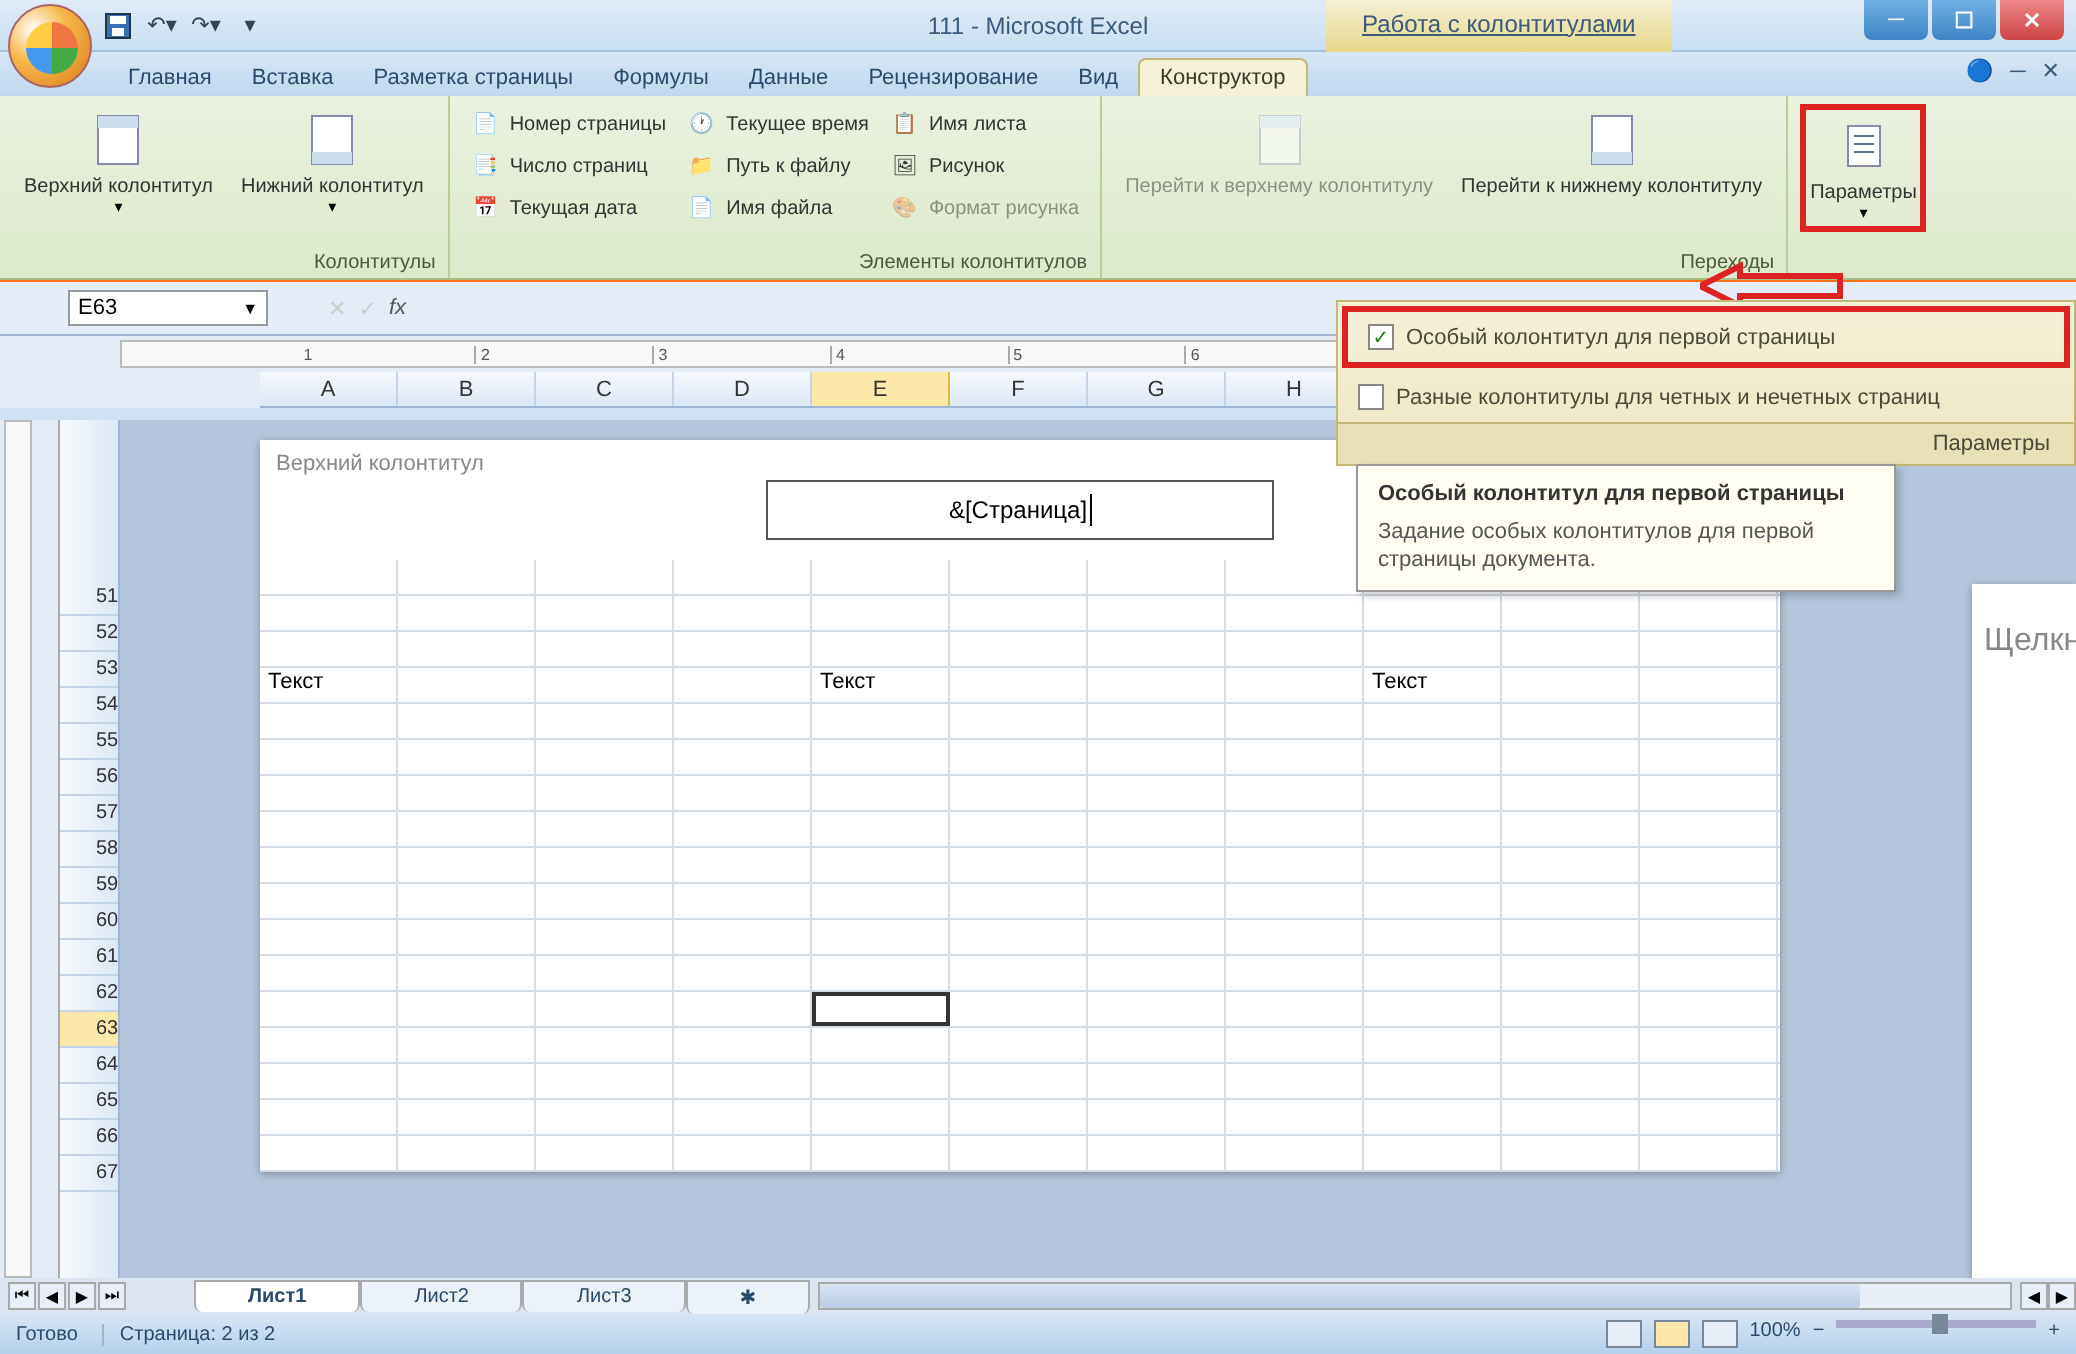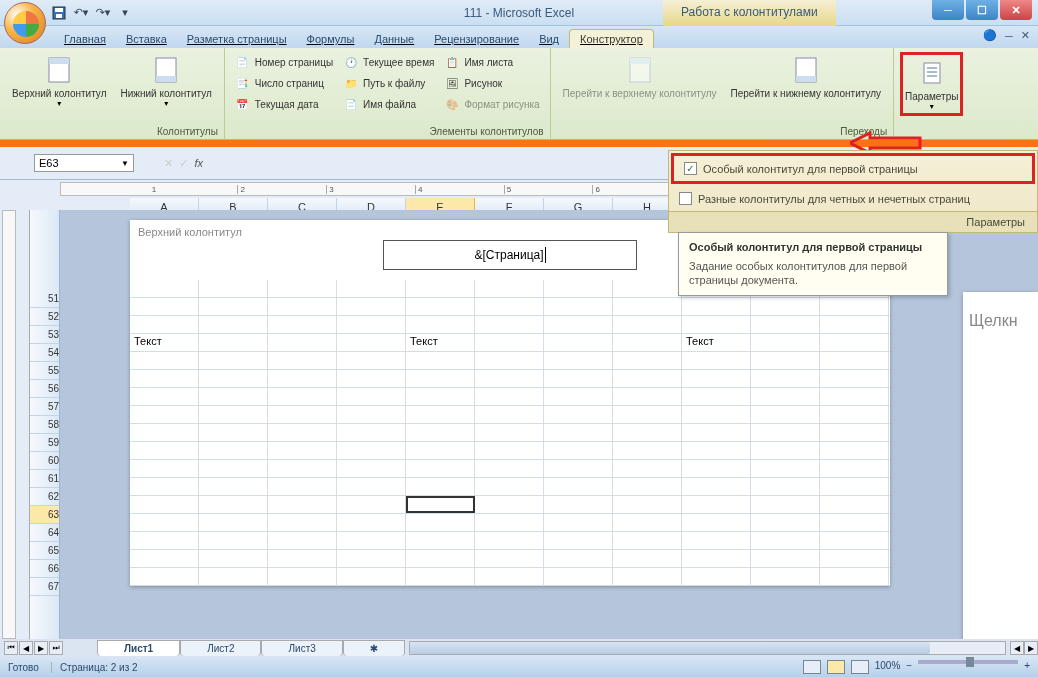--- a/index.html
+++ b/index.html
@@ -3,33 +3,33 @@
   <meta charset="utf-8">
   <style>
     * { box-sizing: border-box; margin: 0; padding: 0; font-family: "Segoe UI", Tahoma, sans-serif; }
     body { background: #cfe2f3; overflow: hidden; width: 1038px; height: 677px; position: relative; }
 
     
     .titlebar { height: 26px; background: linear-gradient(#e0ebf7, #c9dff2); display: flex; align-items: center; position: relative; border-bottom: 1px solid #a4c3e0; }
     .qat { display: flex; align-items: center; gap: 4px; padding-left: 50px; }
     .qat-item { width: 18px; height: 18px; display: flex; align-items: center; justify-content: center; font-size: 11px; color: #345; }
     .app-title { position: absolute; left: 50%; transform: translateX(-50%); font-size: 12px; color: #3b5a7c; }
-    .contextual-title { position: absolute; left: 663px; font-size: 12px; color: #3b5a7c; background: linear-gradient(#f5efd6, #e6d889); padding: 5px 18px; height: 26px; }
+    .contextual-title { position: absolute; left: 663px; font-size: 12px; color: #3b5a7c; background: linear-gradient(#f5efd6, #e6d889); padding: 5px 18px; height: 26px; text-decoration: underline; }
     .win-controls { position: absolute; right: 6px; top: 0; display: flex; gap: 2px; }
     .win-btn { width: 32px; height: 20px; border-radius: 0 0 4px 4px; display: flex; align-items: center; justify-content: center; color: white; font-size: 11px; font-weight: bold; }
     .win-min { background: linear-gradient(#6fb1e5, #3d84c6); }
     .win-max { background: linear-gradient(#6fb1e5, #3d84c6); }
     .win-close { background: linear-gradient(#e88, #c44); }
 
     
     .office-btn { position: absolute; left: 4px; top: 2px; width: 42px; height: 42px; border-radius: 50%; background: radial-gradient(circle at 30% 30%, #fff, #f7b84a 40%, #d97a1a); border: 1px solid #a66; z-index: 10; }
     .office-inner { position: absolute; left: 8px; top: 8px; width: 26px; height: 26px; border-radius: 50%; background: conic-gradient(#e74 0deg 90deg, #4a4 90deg 180deg, #49e 180deg 270deg, #fc4 270deg 360deg); }
 
     
-    .tabs-row { height: 22px; background: linear-gradient(#d7e6f5, #c0d8ef); display: flex; align-items: flex-end; padding-left: 54px; position: relative; text-decoration: underline; }
+    .tabs-row { height: 22px; background: linear-gradient(#d7e6f5, #c0d8ef); display: flex; align-items: flex-end; padding-left: 54px; position: relative; }
     .tab { padding: 3px 10px; font-size: 11px; color: #2a4a6c; cursor: pointer; }
     .tab.active { background: #f5f0d8; border-radius: 4px 4px 0 0; border: 1px solid #c5b877; border-bottom: none; color: #3a3a2a; }
     .tabs-right { position: absolute; right: 8px; top: 3px; display: flex; gap: 8px; align-items: center; font-size: 11px; color: #3b5a7c; }
 
     
     .ribbon { height: 92px; background: linear-gradient(#eaf2e0, #dce9cb); border-bottom: 1px solid #a8c088; display: flex; position: relative; }
     .ribbon-group { border-right: 1px solid #b8ce9a; padding: 4px 6px 2px; display: flex; flex-direction: column; position: relative; }
     .group-content { flex: 1; display: flex; align-items: flex-start; gap: 2px; }
     .group-label { text-align: right; font-size: 10px; color: #4a5a3a; padding-top: 2px; }
     .big-btn { display: flex; flex-direction: column; align-items: center; padding: 2px 6px; cursor: pointer; text-align: center; }
@@ -37,21 +37,21 @@
     .big-btn-text { font-size: 10px; color: #333; line-height: 11px; }
     .small-btns { display: flex; flex-direction: column; gap: 1px; }
     .small-btn { display: flex; align-items: center; gap: 4px; font-size: 10px; color: #333; padding: 2px 4px; cursor: pointer; white-space: nowrap; }
     .small-btn-icon { width: 16px; height: 16px; display: flex; align-items: center; justify-content: center; }
 
     .params-btn { border: 3px solid #d22; padding: 2px; }
 
     .arrow-annotation { position: absolute; left: 850px; top: 80px; }
 
     
-    .namebox-row { height: 40px; background: #e4ecf7; border-top: 7px solid #f97316; border-bottom: 1px solid #a4b8d4; display: flex; align-items: center; padding-left: 34px; }
+    .namebox-row { height: 28px; background: #e4ecf7; border-top: 1px solid #f97316; border-bottom: 1px solid #a4b8d4; display: flex; align-items: center; padding-left: 34px; }
     .namebox { width: 100px; height: 18px; background: white; border: 1px solid #999; font-size: 11px; padding: 1px 4px; display: flex; align-items: center; justify-content: space-between; }
     .fx-area { display: flex; align-items: center; margin-left: 30px; gap: 6px; font-size: 11px; color: #555; }
 
     
     .options-panel { position: absolute; right: 0; top: 150px; background: linear-gradient(#f5f0d8, #eee6c5); border: 1px solid #c5b877; width: 370px; z-index: 20; }
     .opt-row { display: flex; align-items: center; padding: 6px 10px; font-size: 11px; color: #4a4a3a; gap: 6px; }
     .opt-row.highlighted { border: 3px solid #d22; margin: 2px; }
     .opt-checkbox { width: 13px; height: 13px; border: 1px solid #888; background: white; display: flex; align-items: center; justify-content: center; font-size: 10px; color: #2a7a2a; }
     .opt-footer { text-align: right; padding: 4px 12px; font-size: 11px; color: #4a4a3a; border-top: 1px solid #c5b877; background: #e8e0b8; }
 
@@ -81,21 +81,21 @@
     .page { position: absolute; left: 70px; top: 10px; width: 760px; background: white; box-shadow: 0 1px 4px rgba(0,0,0,0.3); }
     .hf-label { font-size: 11px; color: #888; padding: 6px 0 2px 8px; }
     .hf-box { display: flex; border: 1px solid #555; margin: 0 0 10px 0; }
     .hf-cell { flex: 1; min-height: 30px; border-right: 1px solid #555; padding: 4px 6px; font-size: 12px; display: flex; align-items: center; justify-content: center; }
     .hf-cell:last-child { border-right: none; }
     .grid { }
     .grid-row { display: flex; height: 18px; border-bottom: 1px solid #d4dce8; }
     .grid-cell { width: 69px; border-right: 1px solid #d4dce8; font-size: 11px; padding: 1px 4px; }
     .grid-cell.selected { border: 2px solid #333; }
 
-    .right-panel { position: absolute; right: 0; top: 292px; width: 75px; height: 360px; background: white; box-shadow: 0 1px 4px rgba(0,0,0,0.3); padding: 20px 6px; font-size: 16px; color: #888; }
+    .right-panel { position: absolute; right: 0; top: 292px; width: 52px; height: 360px; background: white; box-shadow: 0 1px 4px rgba(0,0,0,0.3); padding: 20px 6px; font-size: 16px; color: #888; }
 
     
     .hscroll { position: absolute; left: 0; right: 0; bottom: 20px; height: 18px; background: #dbe5f1; display: flex; align-items: center; }
     .sheet-tabs { display: flex; align-items: center; padding-left: 30px; gap: 0; }
     .sheet-tab { font-size: 10px; padding: 2px 26px; background: #ecf2fa; border: 1px solid #aaa; border-bottom: none; color: #2a4a6c; cursor: pointer; border-radius: 0 0 4px 4px; }
     .sheet-tab.active { background: white; font-weight: bold; }
     .nav-btns { display: flex; gap: 1px; padding: 0 4px; }
     .nav-btn { width: 14px; height: 14px; background: #e8eef8; border: 1px solid #aaa; font-size: 8px; display: flex; align-items: center; justify-content: center; }
     .hscroll-track { flex: 1; height: 14px; background: #e8eef8; border: 1px solid #aaa; margin: 0 4px; position: relative; }
     .hscroll-thumb { position: absolute; left: 0; width: 520px; height: 100%; background: linear-gradient(#d8e4f2, #b8cce4); border-radius: 2px; }

